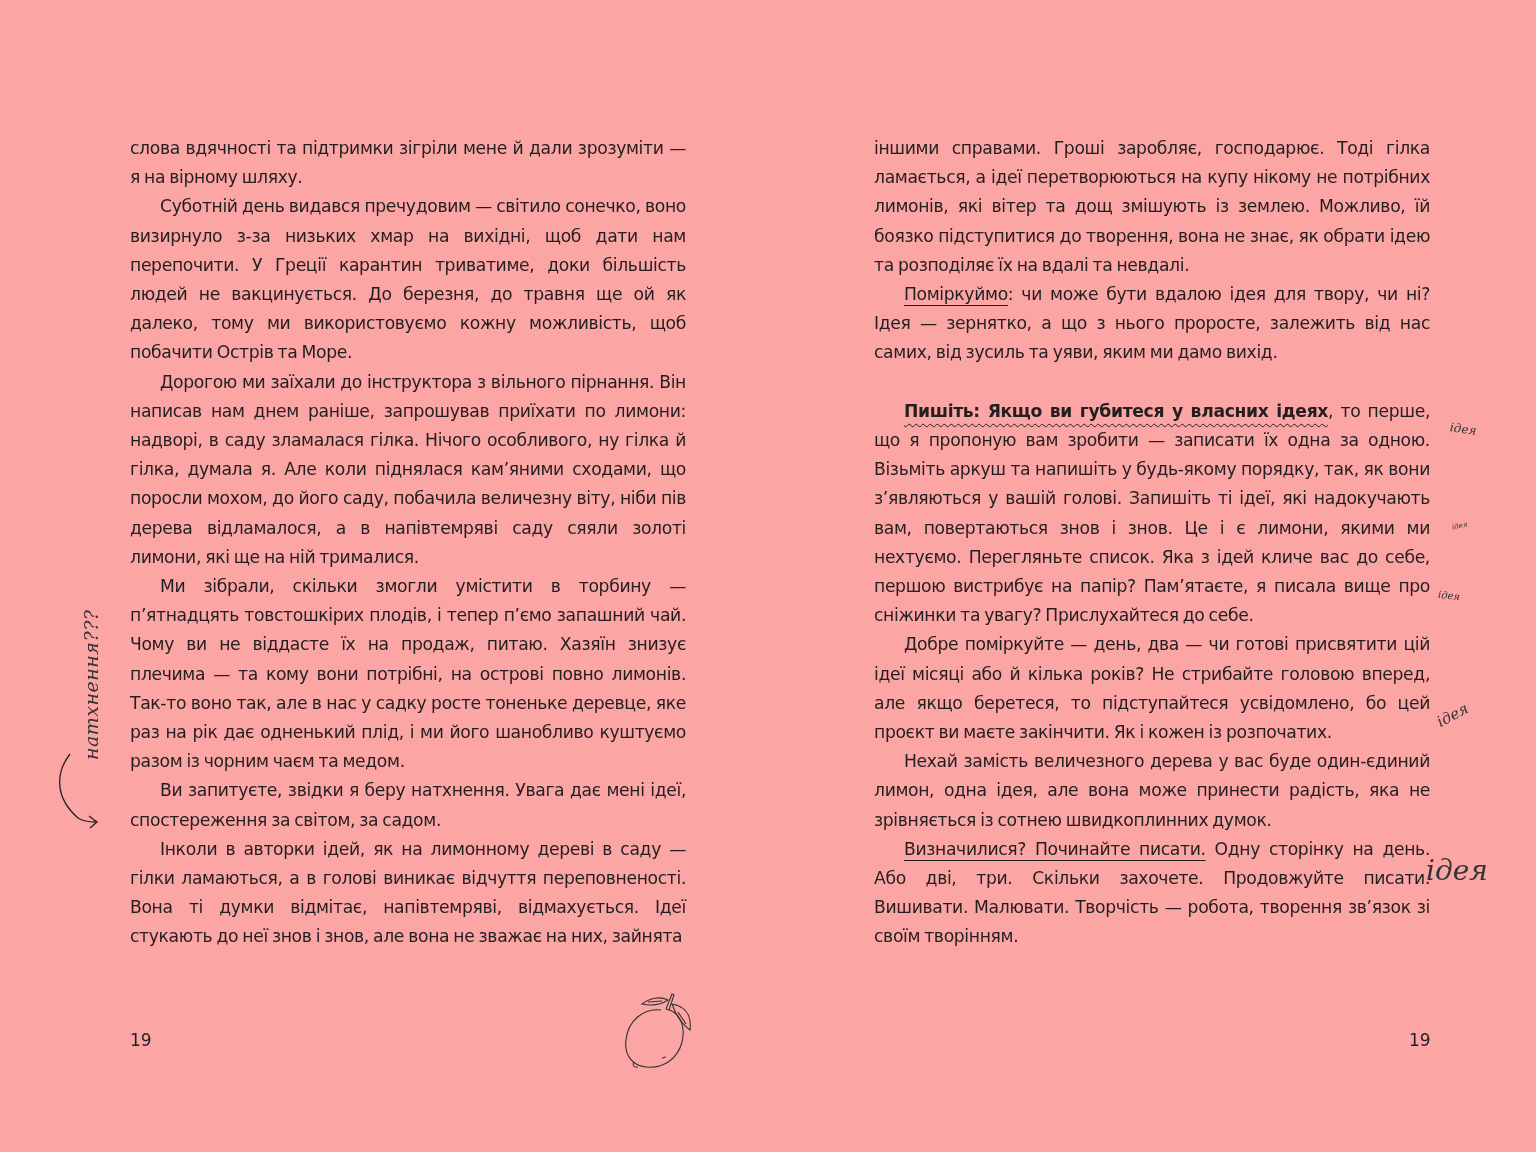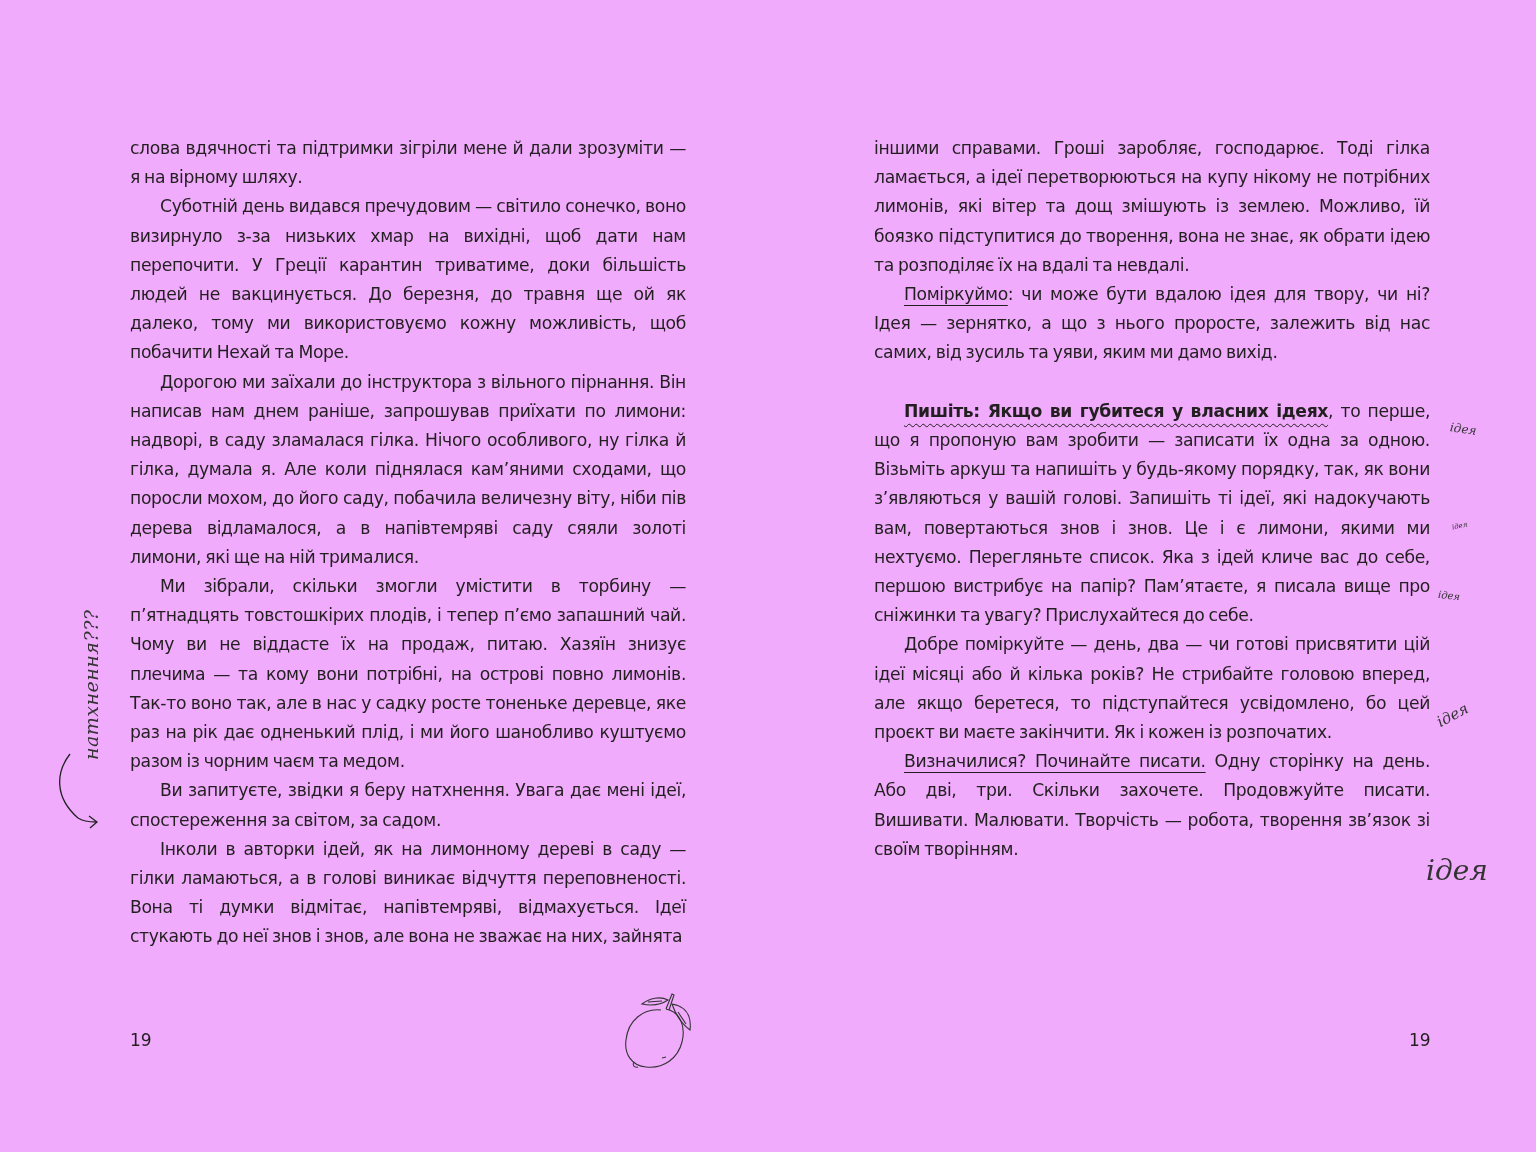--- a/index.html
+++ b/index.html
@@ -1,17 +1,17 @@
 <!DOCTYPE html>
 <html><head>
   <meta charset="utf-8">
   <style>
     html, body { margin: 0; padding: 0; background: #ffffff; }
     body { width: 1536px; height: 1152px; position: relative; overflow: hidden; }
-    .spread { position: absolute; inset: 0; background: #f0abfc; }
+    .spread { position: absolute; inset: 0; background: #fca5a5; }
     .page { position: absolute; top: 0; height: 1152px; width: 768px; }
     .page-left { left: 0; }
     .page-right { left: 792px; }
     .col {
       position: absolute;
       top: 134px;
       width: 556px;
       font-family: "DejaVu Sans", sans-serif;
       font-size: 17.2px;
       line-height: 29.2px;
@@ -55,21 +55,21 @@
     .mn5 { left: 1426px; top: 854px; font-size: 28px; transform: rotate(0deg); }
   </style>
 </head>
 <body>
 
 <div class="spread">
 
   <div class="page page-left">
     <div class="col">
       <p>слова вдячності та підтримки зігріли мене й дали зрозуміти — я на вірному шляху.</p>
-      <p class="indent">Суботній день видався пречудовим — світило сонечко, воно визирнуло з-за низьких хмар на вихідні, щоб дати нам перепочити. У Греції карантин триватиме, доки більшість людей не вакцинується. До березня, до травня ще ой як далеко, тому ми використовуємо кожну можливість, щоб побачити Нехай та Море.</p>
+      <p class="indent">Суботній день видався пречудовим — світило сонечко, воно визирнуло з-за низьких хмар на вихідні, щоб дати нам перепочити. У Греції карантин триватиме, доки більшість людей не вакцинується. До березня, до травня ще ой як далеко, тому ми використовуємо кожну можливість, щоб побачити Острів та Море.</p>
       <p class="indent">Дорогою ми заїхали до інструктора з вільного пірнання. Він написав нам днем раніше, запрошував приїхати по лимони: надворі, в саду зламалася гілка. Нічого особливого, ну гілка й гілка, думала я. Але коли піднялася кам’яними сходами, що поросли мохом, до його саду, побачила величезну віту, ніби пів дерева відламалося, а в напівтемряві саду сяяли золоті лимони, які ще на ній трималися.</p>
       <p class="indent">Ми зібрали, скільки змогли умістити в торбину — п’ятнадцять товстошкірих плодів, і тепер п’ємо запашний чай. Чому ви не віддасте їх на продаж, питаю. Хазяїн знизує плечима — та кому вони потрібні, на острові повно лимонів. Так-то воно так, але в нас у садку росте тоненьке деревце, яке раз на рік дає одненький плід, і ми його шанобливо куштуємо разом із чорним чаєм та медом.</p>
       <p class="indent">Ви запитуєте, звідки я беру натхнення. Увага дає мені ідеї, спостереження за світом, за садом.</p>
       <p class="indent">Інколи в авторки ідей, як на лимонному дереві в саду — гілки ламаються, а в голові виникає відчуття переповненості. Вона ті думки відмітає, напівтемряві, відмахується. Ідеї стукають до неї знов і знов, але вона не зважає на них, зайнята</p>
     </div>
 
     <div class="note-left-text">натхнення???</div>
     <svg class="note-left" viewBox="0 0 80 260" fill="none" stroke="#222" stroke-width="1.3">
       <path d="M14 182 C 0 200, -2 225, 22 246 C 28 250, 34 250, 40 250"></path>
       <path d="M33 244 L 41 250 L 34 256"></path>
@@ -88,20 +88,21 @@
       <path d="M48 76 L 52 75"></path>
     </svg>
   </div>
 
   <div class="page page-right">
     <div class="col">
       <p>іншими справами. Гроші заробляє, господарює. Тоді гілка ламається, а ідеї перетворюються на купу нікому не потрібних лимонів, які вітер та дощ змішують із землею. Можливо, їй боязко підступитися до творення, вона не знає, як обрати ідею та розподіляє їх на вдалі та невдалі.</p>
       <p class="indent"><span class="u-line">Поміркуймо</span><span>: чи може бути вдалою ідея для твору, чи ні? Ідея — зернятко, а що з нього проросте, залежить від нас самих, від зусиль та уяви, яким ми дамо вихід.</span></p>
       <p class="indent gap"><span class="bold wavy">Пишіть: Якщо ви губитеся у власних ідеях</span><span>, то перше, що я пропоную вам зробити — записати їх одна за одною. Візьміть аркуш та напишіть у будь-якому порядку, так, як вони з’являються у вашій голові. Запишіть ті ідеї, які надокучають вам, повертаються знов і знов. Це і є лимони, якими ми нехтуємо. Перегляньте список. Яка з ідей кличе вас до себе, першою вистрибує на папір? Пам’ятаєте, я писала вище про сніжинки та увагу? Прислухайтеся до себе.</span></p>
       <p class="indent">Добре поміркуйте — день, два — чи готові присвятити цій ідеї місяці або й кілька років? Не стрибайте головою вперед, але якщо беретеся, то підступайтеся усвідомлено, бо цей проєкт ви маєте закінчити. Як і кожен із розпочатих.</p>
+      <p class="indent">Нехай замість величезного дерева у вас буде один-єдиний лимон, одна ідея, але вона може принести радість, яка не зрівняється із сотнею швидкоплинних думок.</p>
       <p class="indent"><span class="u-line">Визначилися? Починайте писати.</span><span> Одну сторінку на день. Або дві, три. Скільки захочете. Продовжуйте писати. Вишивати. Малювати. Творчість — робота, творення зв’язок зі своїм творінням.</span></p>
     </div>
 
     <div class="page-num">19</div>
   </div>
 
   <div class="margin-note mn1">ідея</div>
   <div class="margin-note mn2">ідея</div>
   <div class="margin-note mn3">ідея</div>
   <div class="margin-note mn4">ідея</div>

